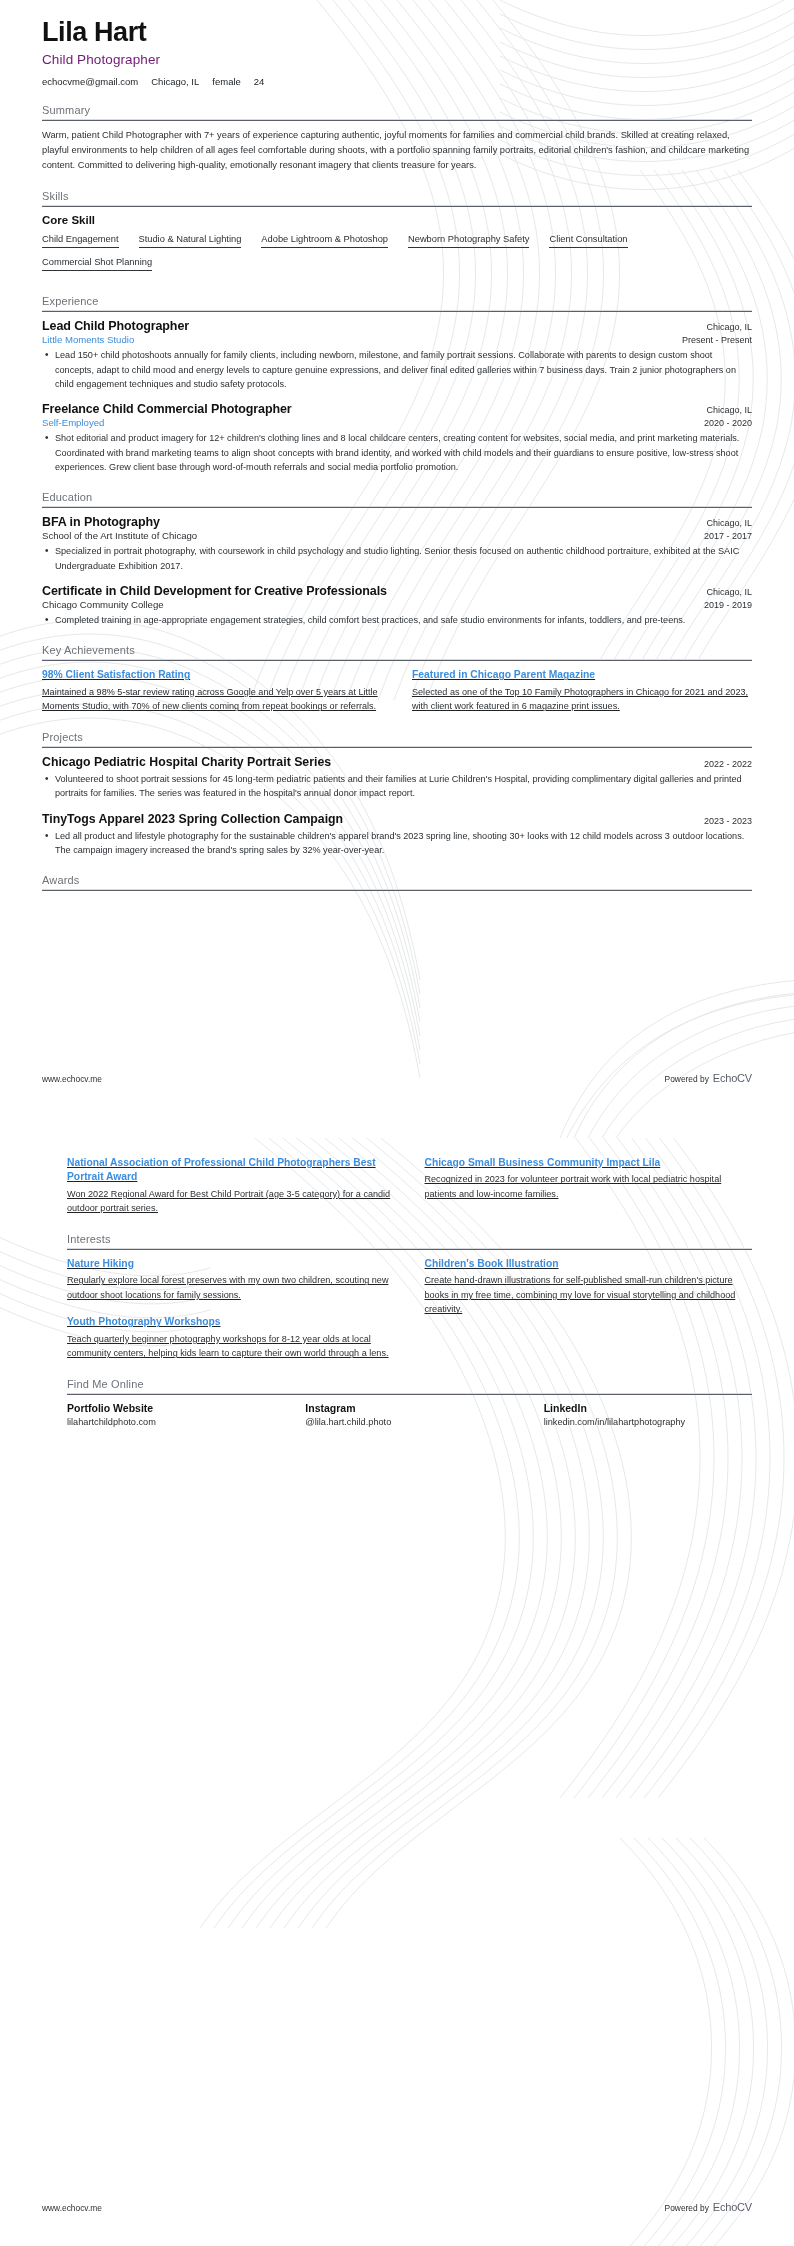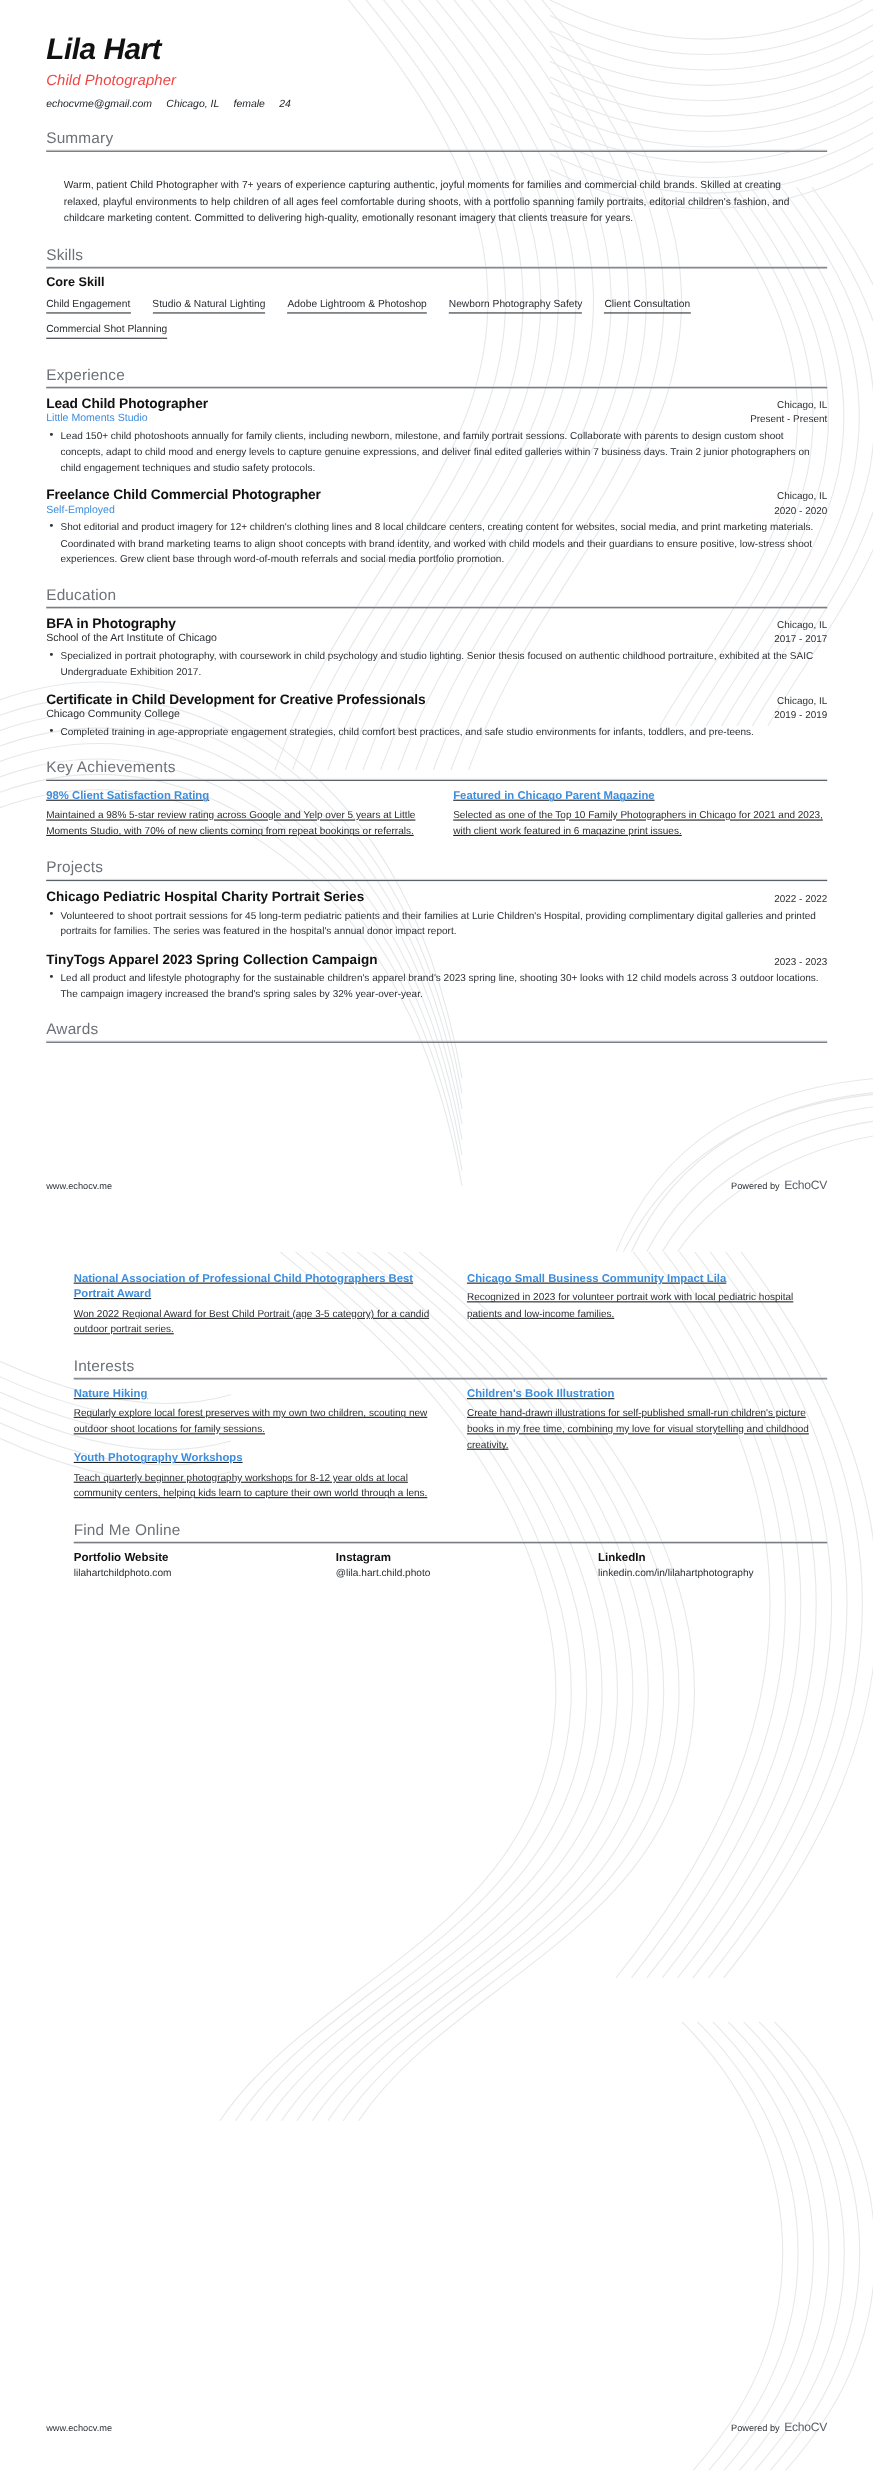--- a/index.html
+++ b/index.html
@@ -24,61 +24,61 @@
     pointer-events: none;
     z-index: 0;
   }
   .content {
     position: relative;
     z-index: 2;
     padding: 0 42px;
   }
 
   
-  .hdr { padding-top: 30px; font-style: italic; }
+  .hdr { padding-top: 17px; }
   .name {
     font-size: 27px;
     font-weight: bold;
     letter-spacing: -0.4px;
     color: #111111;
     line-height: 1.15;
     margin: 0;
   }
   .role {
     font-size: 13.5px;
-    color: #ef4444;
+    color: #701a75;
     margin-top: 4px;
     letter-spacing: 0.1px;
   }
   .contact {
     margin-top: 9px;
     font-size: 9.5px;
     color: #23272b;
     display: flex;
     gap: 13px;
     flex-wrap: wrap;
   }
 
   
   .section { margin-top: 17px; }
   .sec-title {
-    font-size: 14px;
+    font-size: 11px;
     color: #6d7278;
     letter-spacing: 0.15px;
     padding-bottom: 3px;
     border-bottom: 1px solid #d8dadd;
   }
   .sec-rule {
     border-top: 1.6px solid #5b6068;
     margin-top: 0px;
   }
   .sec-body { padding-top: 7px; }
 
   p.para {
-    margin: 16px;
+    margin: 0;
     font-size: 9.3px;
     line-height: 1.62;
     color: #2b2f33;
     text-align: left;
   }
 
   
   .skill-group-name {
     font-size: 11.5px;
     font-weight: bold;

